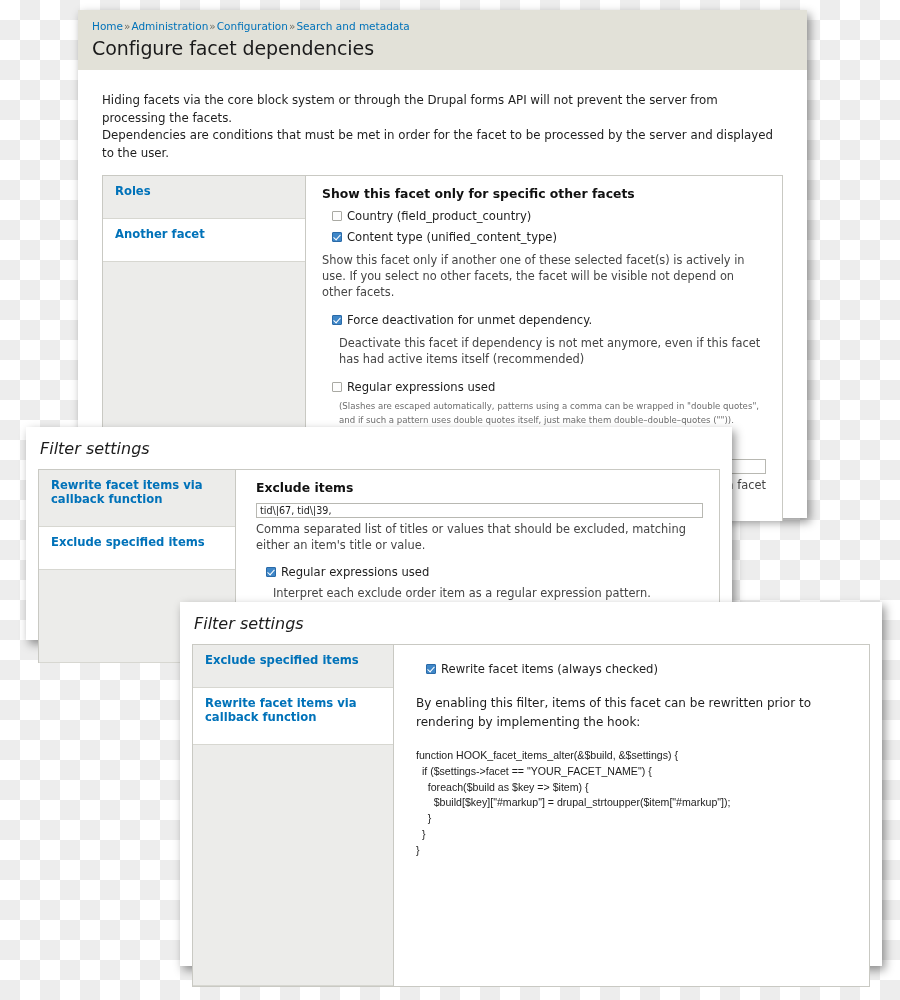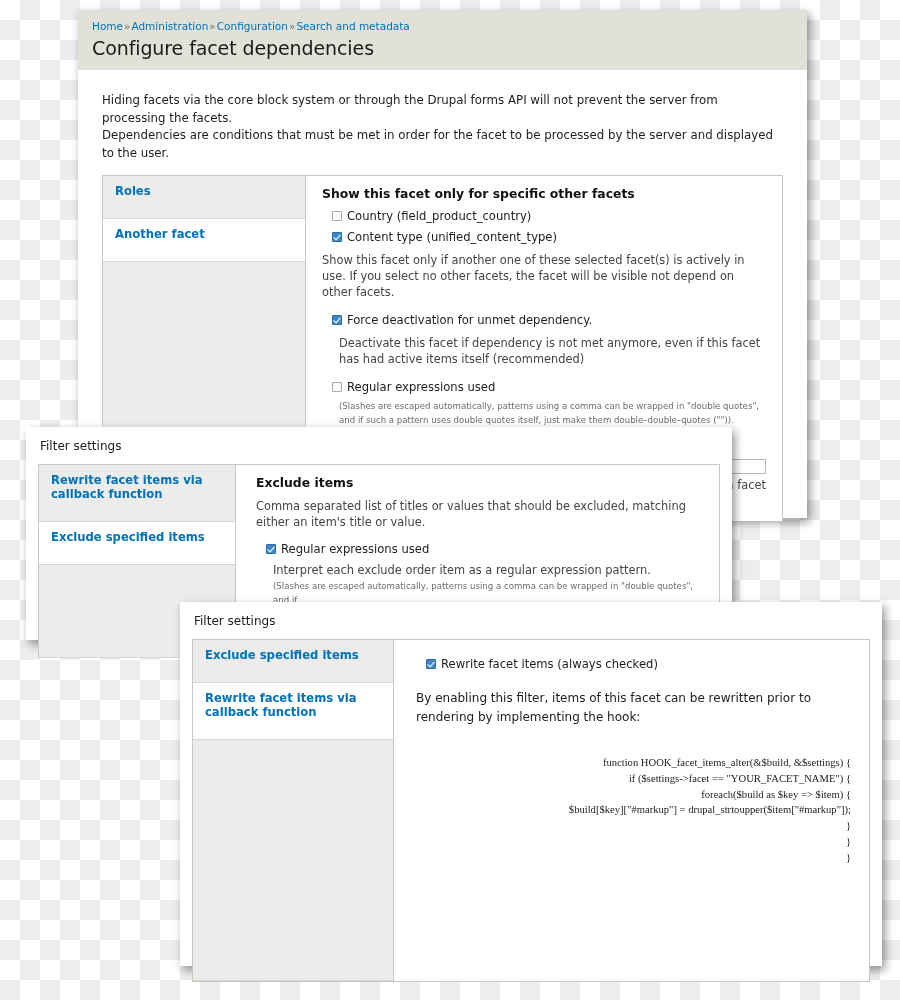--- a/index.html
+++ b/index.html
@@ -190,23 +190,24 @@
 
   
   #win-filter-exclude {
     left: 26px;
     top: 427px;
     width: 706px;
     height: 213px;
   }
   #win-filter-exclude .win-head,
   #win-filter-rewrite .win-head {
-    font-size: 12px;
+    font-size: 16px;
     color: #1c1c1c;
     padding: 12px 14px 11px 14px;
+    font-style: italic;
   }
   #win-filter-exclude .vtabs { min-height: 152px; }
   #win-filter-exclude .inner { padding: 0 12px 0 12px; }
   #win-filter-exclude .vtabs-menu { width: 196px; }
   #win-filter-exclude .vtabs-menu .filler { height: 92px; }
   #win-filter-exclude .vtabs-pane { padding: 10px 16px 0 20px; }
 
   
   #win-filter-rewrite {
     left: 180px;
@@ -220,28 +221,28 @@
   #win-filter-rewrite .vtabs-menu .filler { height: 240px; }
   #win-filter-rewrite .vtabs-pane { padding: 11px 18px 0 22px; }
 
   .para {
     font-size: 12px;
     color: #1d1d1d;
     line-height: 19px;
     margin: 17px 0 0 0;
   }
   .codeblock {
-    font-family: Liberation Serif, serif;
+    font-family: Liberation Sans, sans-serif;
     font-size: 10.6px;
     line-height: 15.8px;
     color: #1c1c1c;
-    text-align: right;
+    text-align: left;
     white-space: pre-wrap;
     word-break: break-word;
-    margin-top: 28px;
+    margin-top: 16px;
   }
 </style>
 </head>
 <body>
 
 <div class="window" id="win-dependencies">
 
   <div class="page-head">
     <div class="breadcrumb">
       <a href="#">Home</a><span class="sep">»</span><a href="#">Administration</a><span class="sep">»</span><a href="#">Configuration</a><span class="sep">»</span><a href="#">Search and metadata</a>
@@ -314,20 +315,21 @@
         </div>
         <div class="vtab-item">
           <span>Exclude specified items</span>
         </div>
         <div class="filler"></div>
       </div>
 
       <div class="vtabs-pane">
         <div class="pane-title">Exclude items</div>
 
+        <input class="textinput" type="text" value="tid\|67, tid\|39," style="">
         <div class="below-input">Comma separated list of titles or values that should be excluded, matching either an item's title or value.</div>
 
         <div class="cbrow" style="margin-top:12px">
           <span class="cbox checked"></span>
           <span class="cblabel">Regular expressions used</span>
         </div>
         <div class="helptext indent" style="margin:5px 0 0 17px">Interpret each exclude order item as a regular expression pattern.</div>
         <div class="fineprint">(Slashes are escaped automatically, patterns using a comma can be wrapped in "double quotes", and if</div>
       </div>
     </div>

